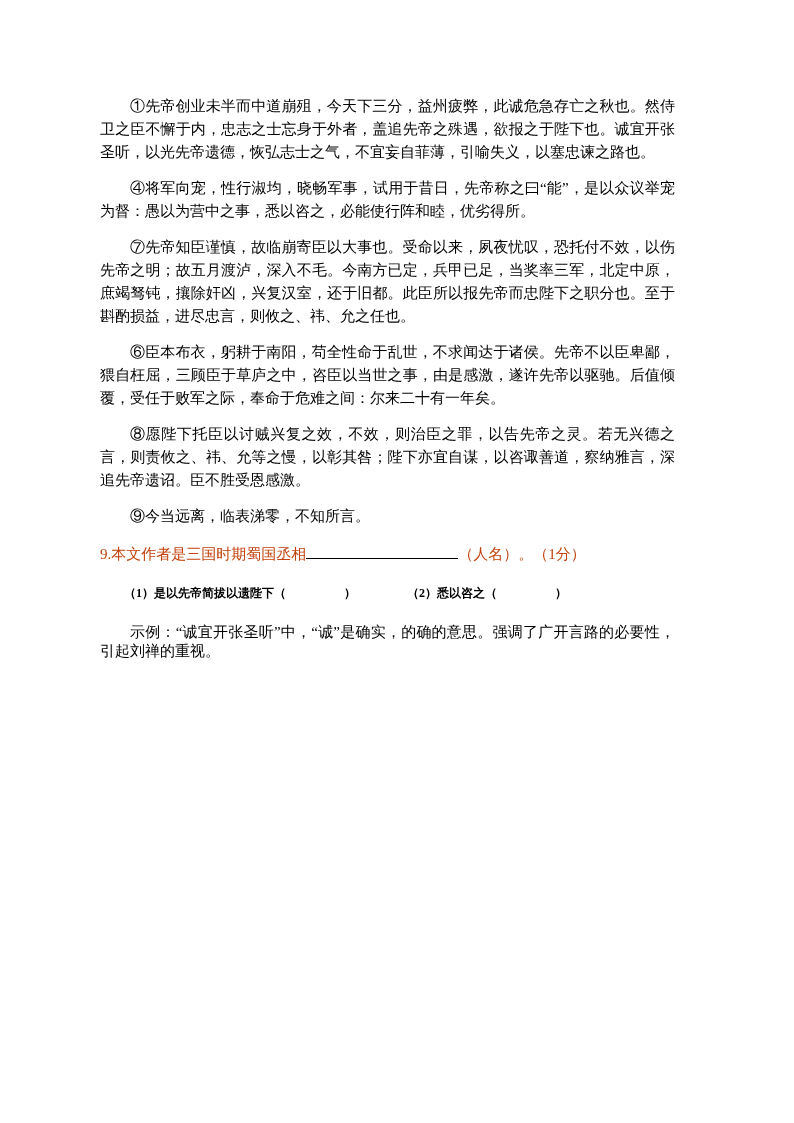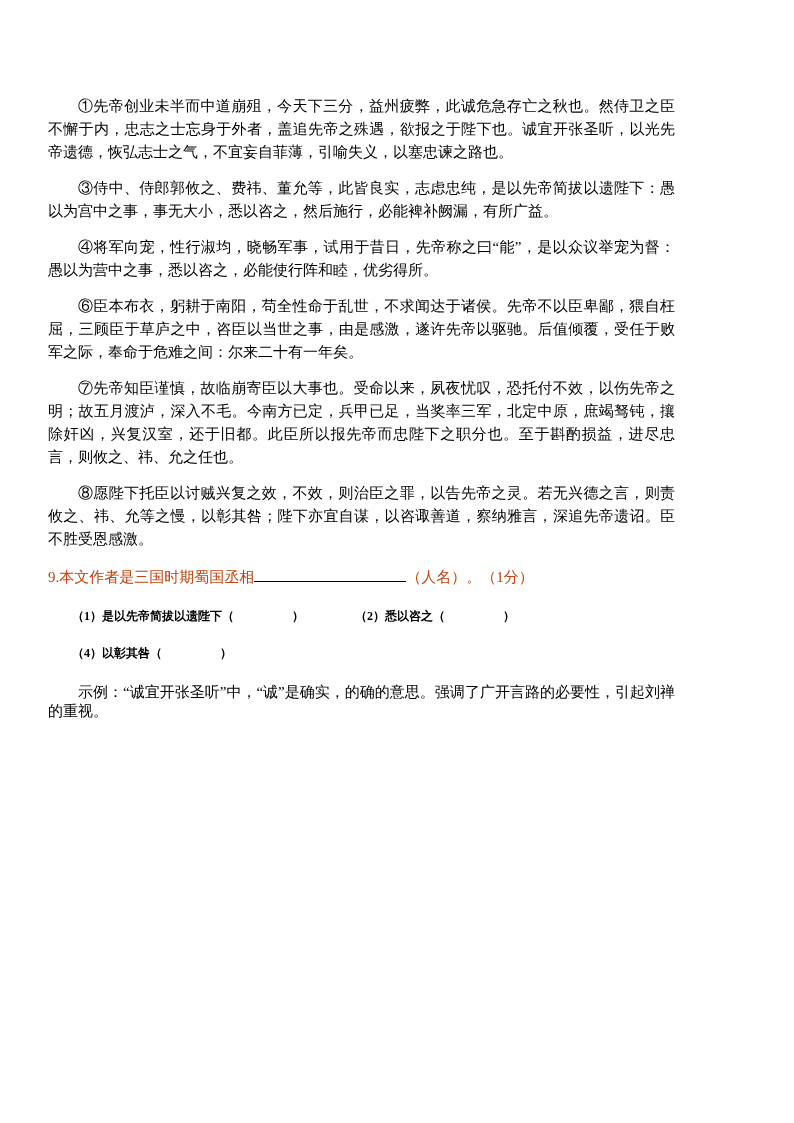--- a/index.html
+++ b/index.html
@@ -6,21 +6,21 @@
   html, body { background: #ffffff; }
   body {
     font-family: "Liberation Serif", "DejaVu Serif", serif;
     color: #000000;
   }
   .page {
     width: 794px;
     min-height: 1123px;
     margin: 0 auto;
     background: #ffffff;
-    padding: 95px 119px 60px 48px;
+    padding: 95px 119px 60px 100px;
   }
   .body-para {
     font-size: 15px;
     line-height: 23px;
     text-align: justify;
     text-indent: 2em;
     margin-bottom: 13px;
     color: #000000;
   }
   .question-line {
@@ -60,40 +60,37 @@
     margin-bottom: 13px;
   }
 </style>
 </head>
 <body>
 
 <div class="page">
 
   <section>
     <p class="body-para">①先帝创业未半而中道崩殂，今天下三分，益州疲弊，此诚危急存亡之秋也。然侍卫之臣不懈于内，忠志之士忘身于外者，盖追先帝之殊遇，欲报之于陛下也。诚宜开张圣听，以光先帝遗德，恢弘志士之气，不宜妄自菲薄，引喻失义，以塞忠谏之路也。</p>
-      <p class="body-para">③侍中、侍郎郭攸之、费祎、董允等，此皆良实，志虑忠纯，是以先帝简拔以遗陛下：愚以为宫中之事，事无大小，悉以咨之，然后施行，必能裨补阙漏，有所广益。</p>
       <p class="body-para">④将军向宠，性行淑均，晓畅军事，试用于昔日，先帝称之曰“能”，是以众议举宠为督：愚以为营中之事，悉以咨之，必能使行阵和睦，优劣得所。</p>
+      <p class="body-para">⑦先帝知臣谨慎，故临崩寄臣以大事也。受命以来，夙夜忧叹，恐托付不效，以伤先帝之明；故五月渡泸，深入不毛。今南方已定，兵甲已足，当奖率三军，北定中原，庶竭驽钝，攘除奸凶，兴复汉室，还于旧都。此臣所以报先帝而忠陛下之职分也。至于斟酌损益，进尽忠言，则攸之、祎、允之任也。</p>
       <p class="body-para">⑥臣本布衣，躬耕于南阳，苟全性命于乱世，不求闻达于诸侯。先帝不以臣卑鄙，猥自枉屈，三顾臣于草庐之中，咨臣以当世之事，由是感激，遂许先帝以驱驰。后值倾覆，受任于败军之际，奉命于危难之间：尔来二十有一年矣。</p>
-      <p class="body-para">⑦先帝知臣谨慎，故临崩寄臣以大事也。受命以来，夙夜忧叹，恐托付不效，以伤先帝之明；故五月渡泸，深入不毛。今南方已定，兵甲已足，当奖率三军，北定中原，庶竭驽钝，攘除奸凶，兴复汉室，还于旧都。此臣所以报先帝而忠陛下之职分也。至于斟酌损益，进尽忠言，则攸之、祎、允之任也。</p>
       <p class="body-para">⑧愿陛下托臣以讨贼兴复之效，不效，则治臣之罪，以告先帝之灵。若无兴德之言，则责攸之、祎、允等之慢，以彰其咎；陛下亦宜自谋，以咨诹善道，察纳雅言，深追先帝遗诏。臣不胜受恩感激。</p>
+      <p class="body-para">⑨今当远离，临表涕零，不知所言。</p>
   </section>
 
   <div class="question-line">
     <span>9.本文作者是三国时期蜀国丞相</span><span class="q9-blank"></span><span>（人名）。（1分）</span>
   </div>
 
 
   <div class="q10-grid">
     <div class="q10-item">
         <span>（1）</span><span>是以先帝简拔以遗陛下</span><span>（</span><span class="answer-blank"></span><span>）</span>
       </div>
       <div class="q10-item">
         <span>（2）</span><span>悉以咨之</span><span>（</span><span class="answer-blank"></span><span>）</span>
       </div>
-      <div class="q10-item">
-        <span>（4）</span><span>以彰其咎</span><span>（</span><span class="answer-blank"></span><span>）</span>
-      </div>
   </div>
 
 
   <p class="example-para">示例：“诚宜开张圣听”中，“诚”是确实，的确的意思。强调了广开言路的必要性，引起刘禅的重视。</p>
 
 </div>
 
 </body></html>

